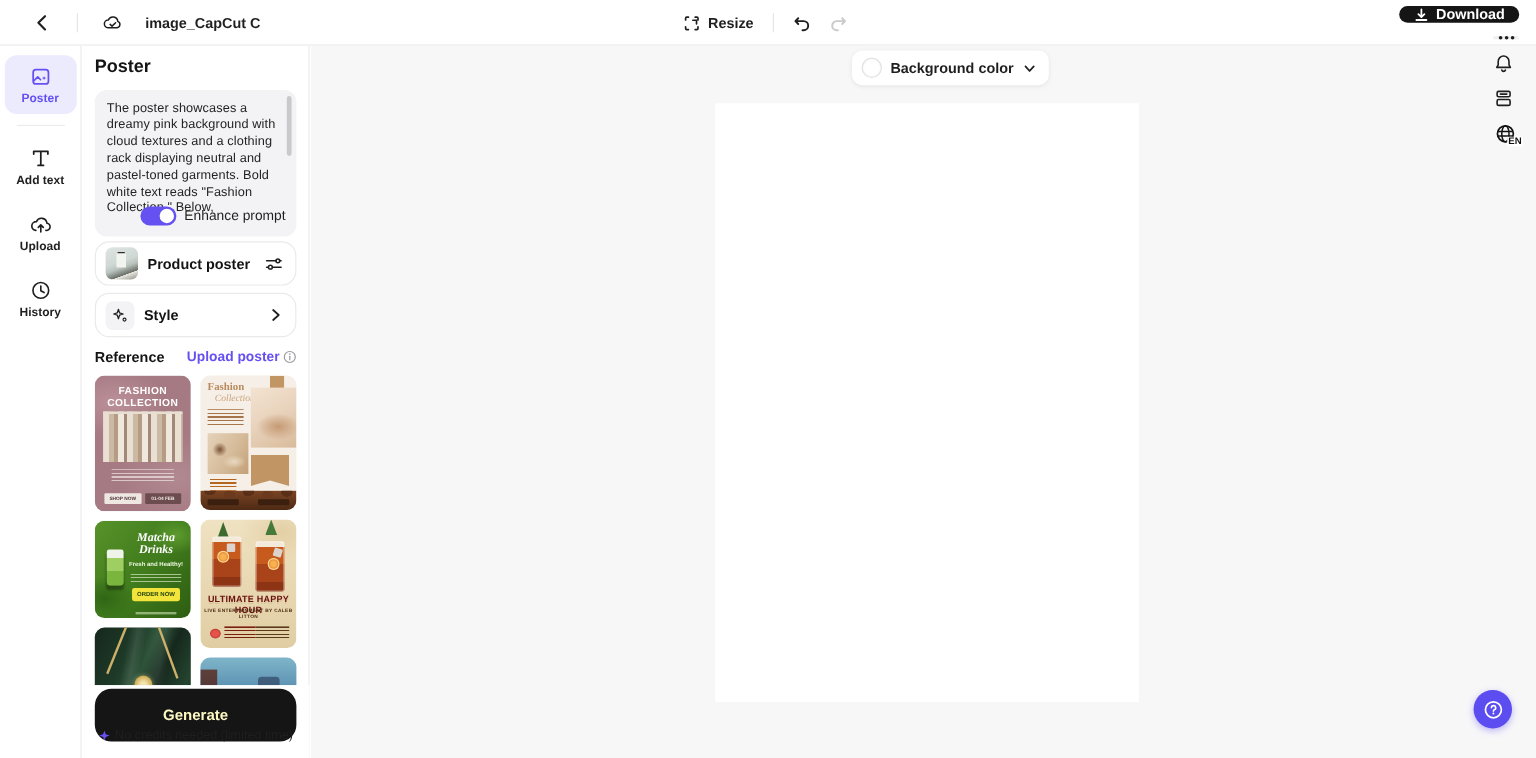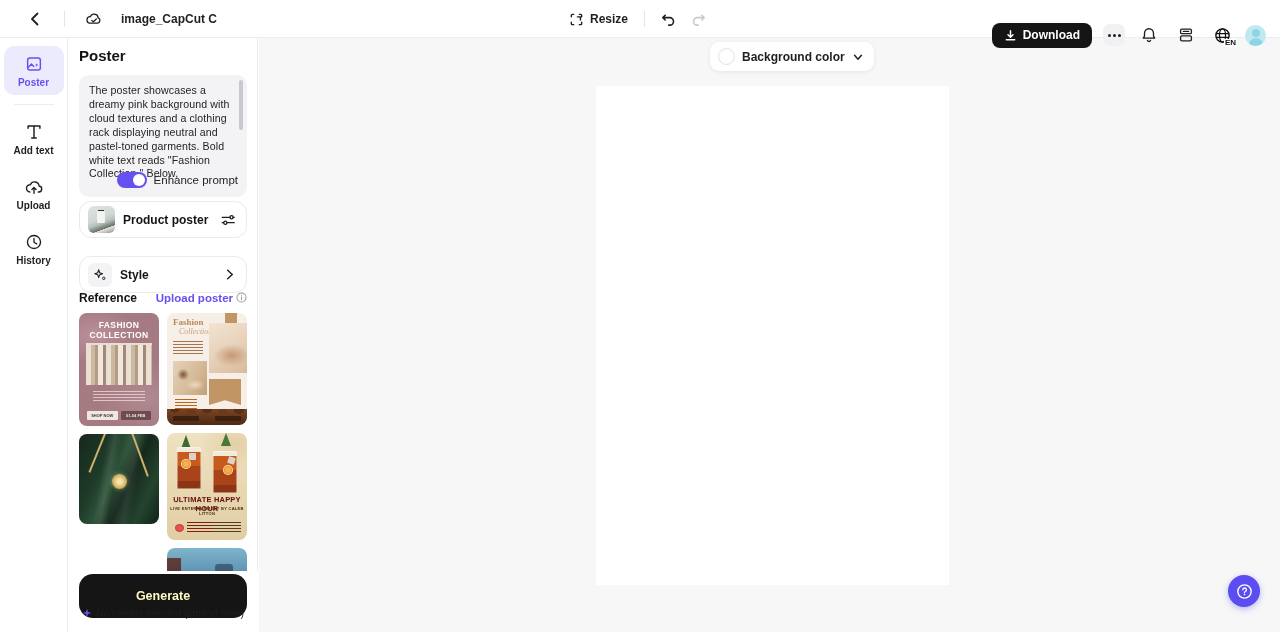--- a/index.html
+++ b/index.html
@@ -11,21 +11,21 @@
     border-bottom:1px solid #ececee; display:flex; align-items:center; z-index:30; }
   .tb-left { display:flex; align-items:center; gap:10px; padding-left:22px; }
   .icon-btn { display:flex; align-items:center; justify-content:center; width:26px; height:26px;
     border-radius:6px; cursor:pointer; background:transparent; border:none; color:#1f1f1f; }
   .vdiv { width:1px; height:16px; background:#e5e5e7; margin:0 6px; }
   .doc-title { font-size:12px; font-weight:600; color:#1f1f1f; margin-left:4px; }
   .tb-center { position:absolute; left:563px; top:0; height:38px; display:flex; align-items:center; gap:4px; }
   .resize-btn { display:flex; align-items:center; gap:6px; font-size:12px; font-weight:700;
     color:#1f1f1f; background:none; border:none; cursor:pointer; padding:4px 6px; }
   .undo { color:#1f1f1f; } .redo { color:#c9c9cc; }
-  .tb-right { position:absolute; right:14px; top:16px; height:38px; display:flex; align-items:center; gap:11px; }
+  .tb-right { position:absolute; right:14px; top:5px; height:38px; display:flex; align-items:flex-end; gap:11px;flex-direction:column; }
   .download-btn { display:flex; align-items:center; gap:6px; background:#151515; color:#fff;
     border:none; border-radius:8px; height:25px; padding:0 12px; font-size:12px; font-weight:700; cursor:pointer; }
   .more-btn { width:22px; height:22px; background:#f1f1f3; border:none; border-radius:7px;
     display:flex; align-items:center; justify-content:center; gap:2px; cursor:pointer; }
   .more-btn i { width:3px; height:3px; border-radius:50%; background:#1f1f1f; display:block; }
   .globe-wrap { position:relative; width:24px; height:22px; }
   .globe-en { position:absolute; right:-3px; bottom:-1px; font-size:8px; font-weight:800; color:#111;
     background:#fff; padding:0 1px; line-height:8px; }
   .avatar { width:21px; height:21px; border-radius:50%; background:#bfe8f1; position:relative; overflow:hidden; cursor:pointer; }
   .avatar .head { position:absolute; left:6.5px; top:4px; width:8px; height:8px; border-radius:50%; background:#8fd4e5; }
@@ -56,21 +56,21 @@
   .toggle .knob { position:absolute; right:2px; top:2px; width:12px; height:12px; border-radius:50%; background:#fff; }
   .enhance-lbl { font-size:11.5px; font-weight:400; color:#1f1f1f; }
 
   .card { position:absolute; left:11px; width:168px; background:#fff; border:1px solid #eaeaec;
     border-radius:12px; display:flex; align-items:center; cursor:pointer; }
   .card-product { top:163px; height:37px; padding:0 10px 0 8px; }
   .pp-thumb { width:27px; height:27px; border-radius:6px; margin-right:8px; overflow:hidden; position:relative;
     background:linear-gradient(160deg,#dfe4e2 0%,#cfd8d4 45%,#b9c3bd 60%,#6a6f68 78%,#e8e6df 79%,#8a8c82 100%); }
   .pp-thumb .bottle { position:absolute; left:9px; top:5px; width:8px; height:12px; background:#f2f4ef; border-radius:1px; box-shadow:0 -2px 0 -1px #2e2e2e; }
   .card-lbl { font-size:12px; font-weight:600; color:#141414; flex:1; }
-  .card-style { top:218px; height:37px; padding:0 10px 0 8px; }
+  .card-style { top:206px; height:37px; padding:0 10px 0 8px; }
   .style-ic { width:24px; height:24px; border-radius:6px; background:#f3f3f5; display:flex; align-items:center;
     justify-content:center; margin-right:8px; color:#1f1f1f; }
 
   .ref-row { position:absolute; left:11px; top:253px; width:168px; display:flex; align-items:center; justify-content:space-between; }
   .ref-lbl { font-size:12px; font-weight:800; color:#141414; }
   .upload-poster { display:flex; align-items:flex-start; gap:3px; background:none; border:none; cursor:pointer; }
   .upload-poster span { font-size:11.5px; font-weight:700; color:#6550f2; }
 
   .grid { position:absolute; left:11px; top:275px; width:168px; }
   .col { position:absolute; top:0; width:80px; display:flex; flex-direction:column; gap:8px; }
@@ -387,20 +387,28 @@
               <div>FASHION</div>
               <div>COLLECTION</div>
             </div>
           <div class="photo"></div>
           <div class="lines"></div>
           <div class="btns">
             <div class="b1">SHOP NOW</div>
             <div class="b2">01-04 FEB</div>
           </div>
         </div>
+        <div class="thumb t-matcha">
+          <div class="glass"></div>
+          <div class="ttl"><span>Matcha</span> <span>Drinks</span></div>
+          <div class="tag">Fresh and Healthy!</div>
+          <div class="para"></div>
+          <div class="cta">ORDER NOW</div>
+          <div class="web"></div>
+        </div>
         <div class="thumb t-neck">
           <div class="sheen"></div>
             <div class="chain1"></div>
             <div class="chain2"></div>
           <div class="pendant"></div>
         </div>
       </div>
       <div class="col col-r">
         <div class="thumb t-cream">
           <div class="tab"></div>

